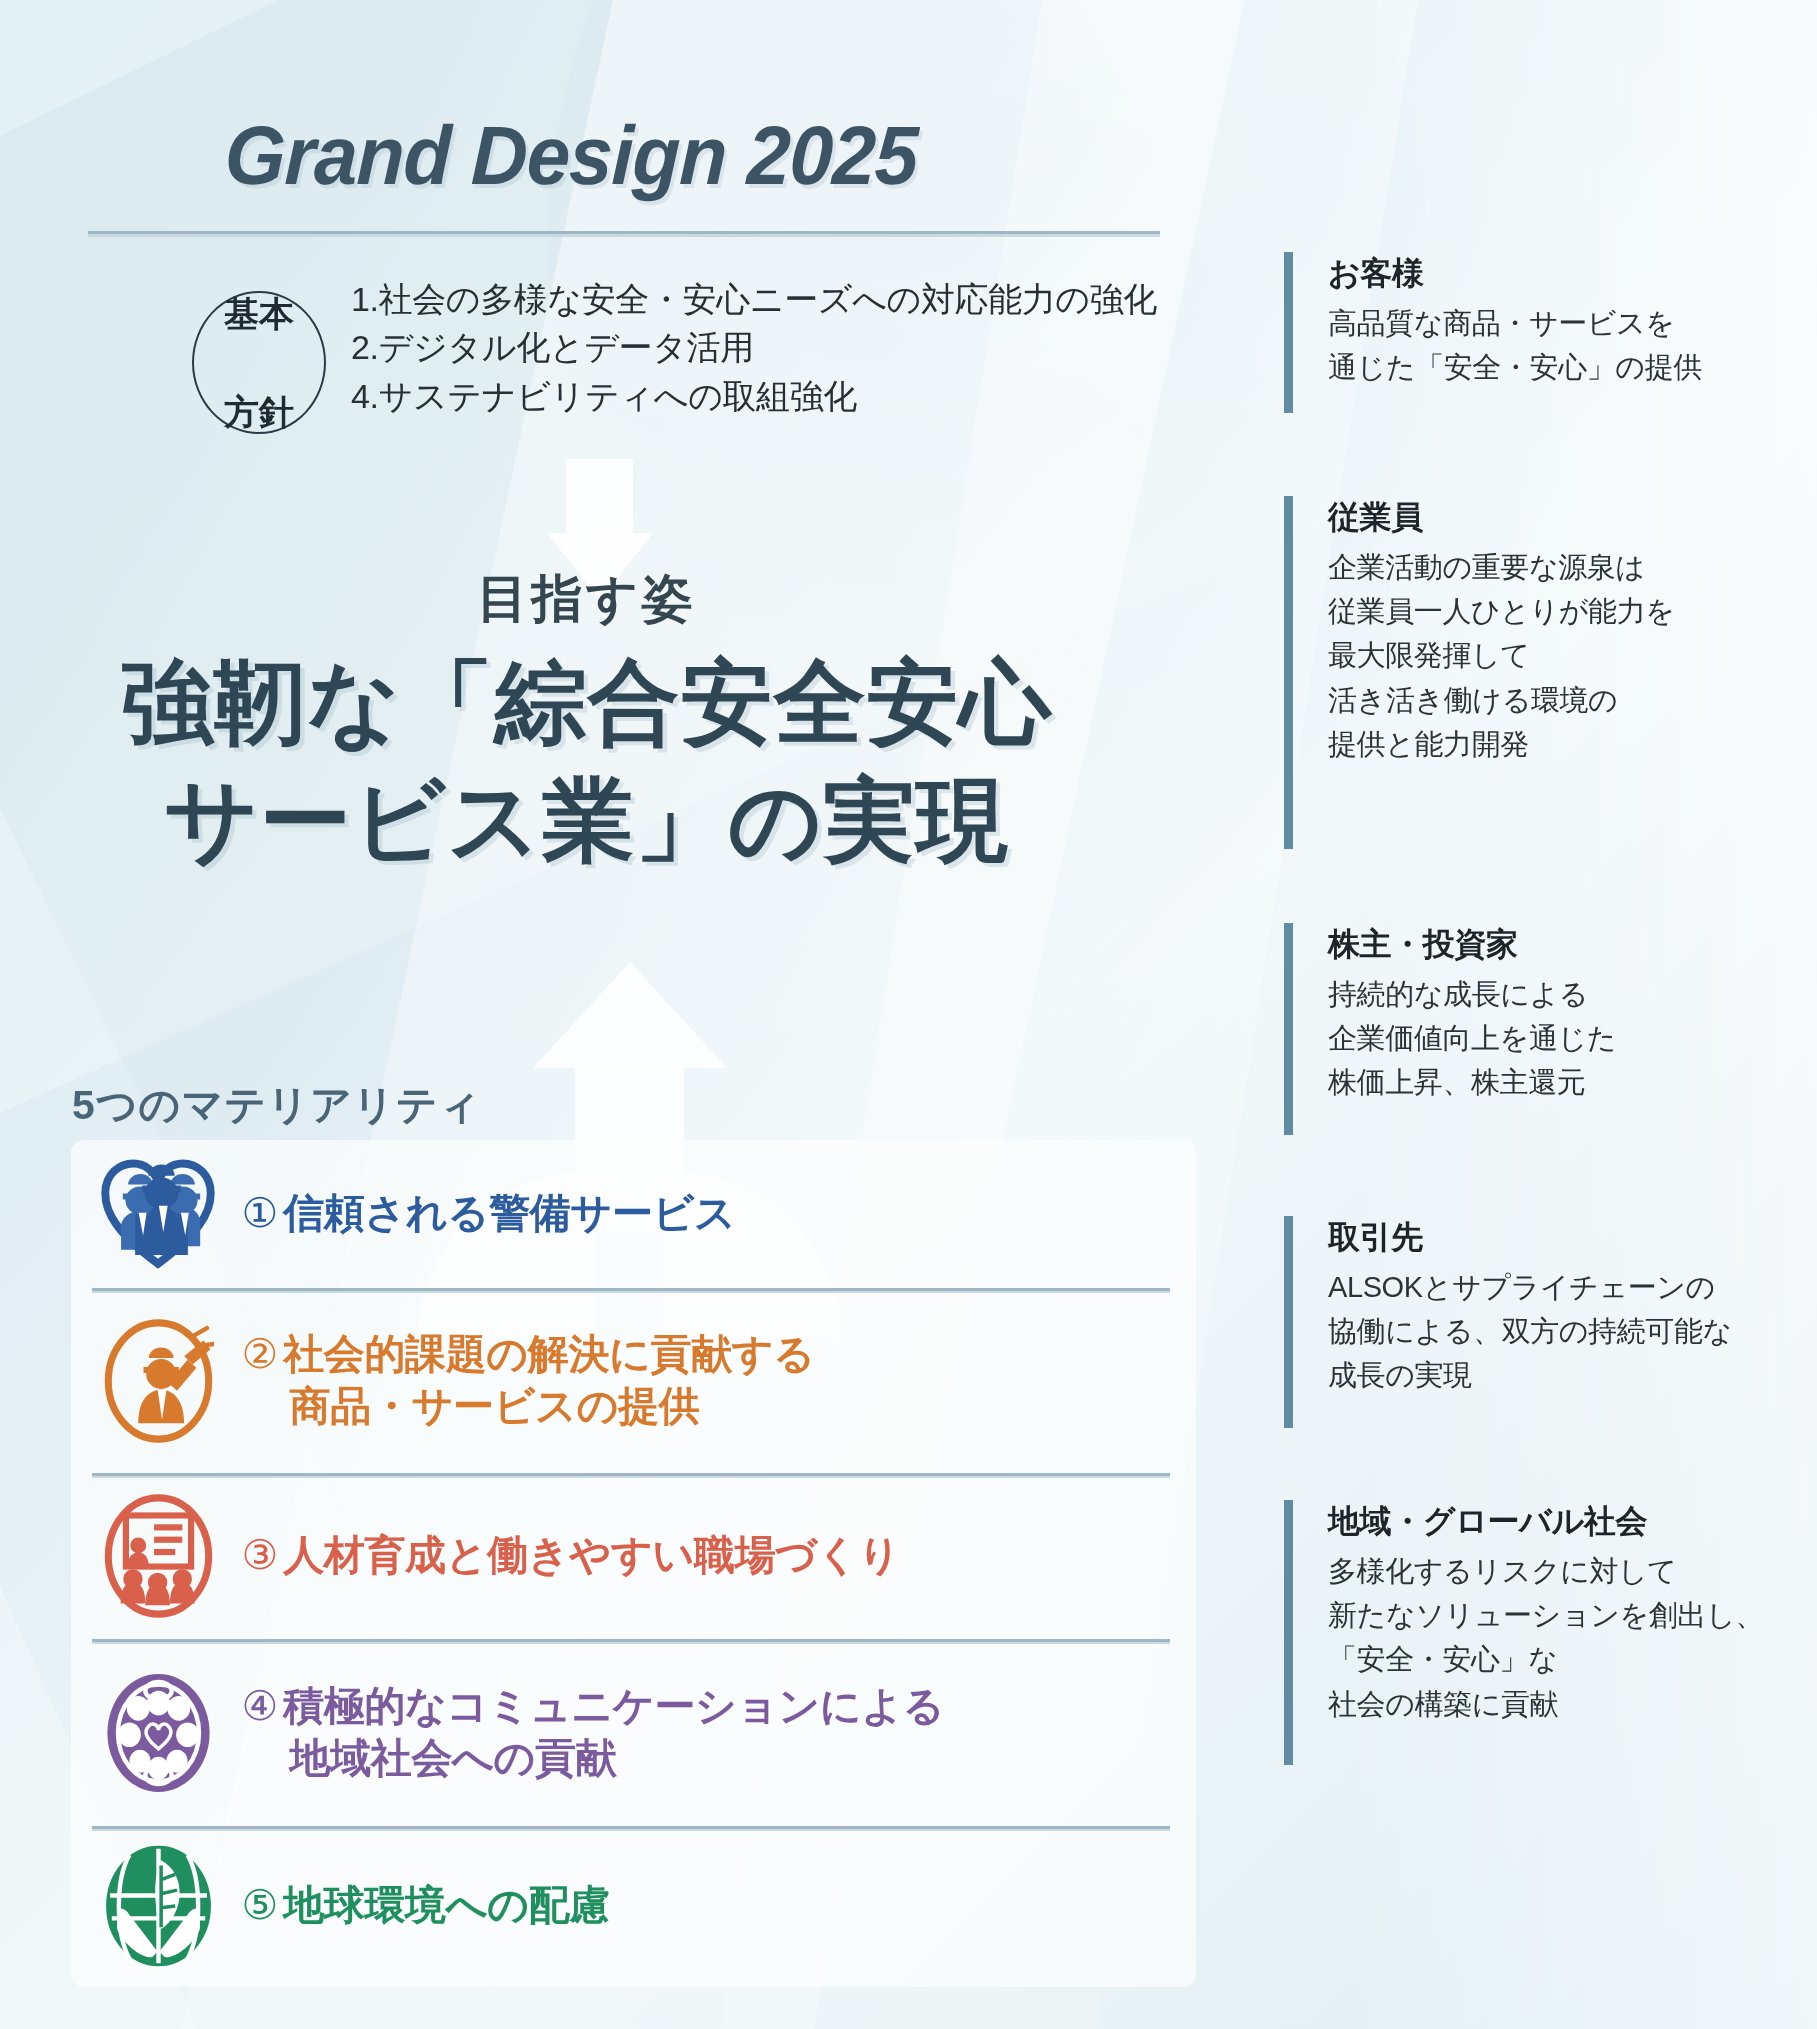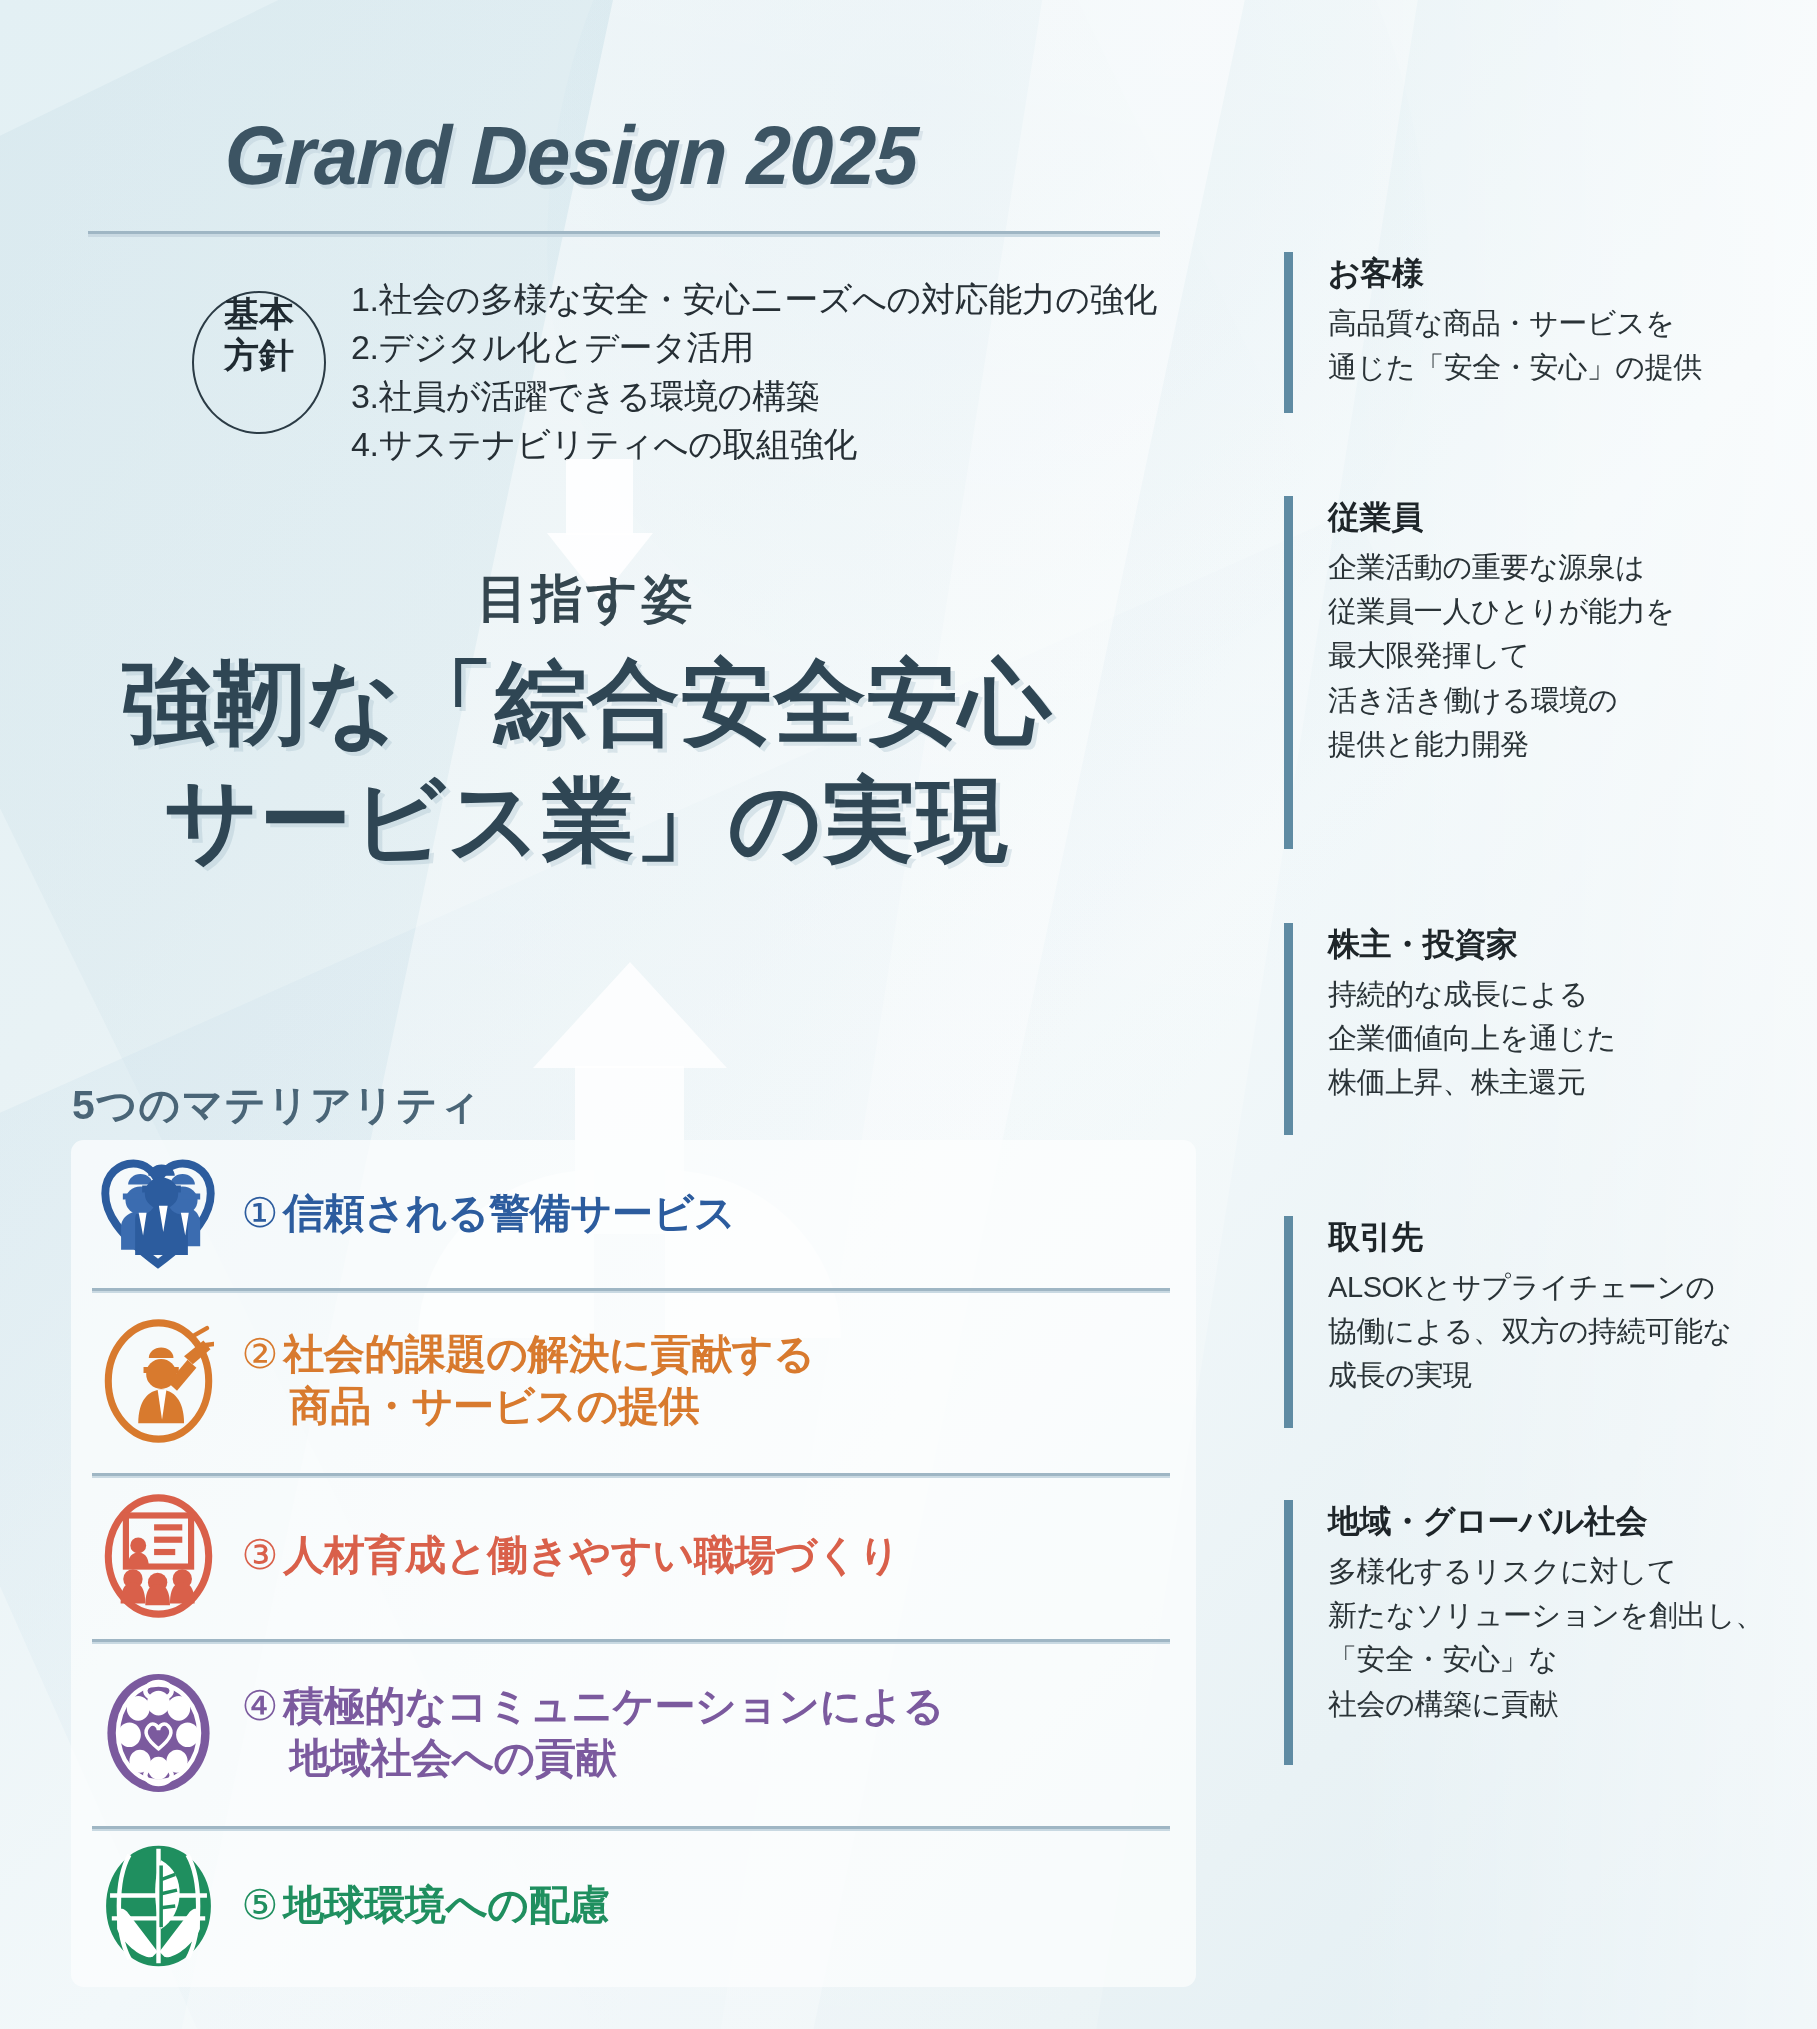--- a/index.html
+++ b/index.html
@@ -80,21 +80,21 @@
     position: absolute; left: 88px; top: 231px;
     width: 1072px; height: 6.2px;
     background: linear-gradient(180deg,#9fb6c4 0 55%, #c9d9e2 55% 100%);
   }
 
   .circle-badge {
     position: absolute; left: 192px; top: 291px;
     width: 134px; height: 143px;
     border: 2.6px solid #2b3b45; border-radius: 50%;
     display: flex; flex-direction: column;
-    align-items: center; justify-content: flex-start;
+    align-items: center; justify-content: space-between;
     color: #1f2a31; font-weight: 700; font-size: 35px; line-height: 1.18;
   }
 
   .policy-list {
     position: absolute; left: 351px; top: 275px;
     font-size: 34px; line-height: 1.42; color: #262f35;
     white-space: nowrap;
   }
   .policy-list div { letter-spacing: -0.4px; }
 
@@ -230,21 +230,20 @@
     <div class="rule-top"></div>
 
     <div class="circle-badge">
       <span>基本</span>
       <span>方針</span>
     </div>
 
     <div class="policy-list">
       <div>1.社会の多様な安全・安心ニーズへの対応能力の強化</div>
       <div>2.デジタル化とデータ活用</div>
-      <div>3.社員が活躍できる環境の構築</div>
       <div>4.サステナビリティへの取組強化</div>
     </div>
 
     <div class="arrow-down">
       <div class="shaft"></div>
         <div class="head"></div>
     </div>
 
     <div class="aim-label">目指す姿</div>
 

